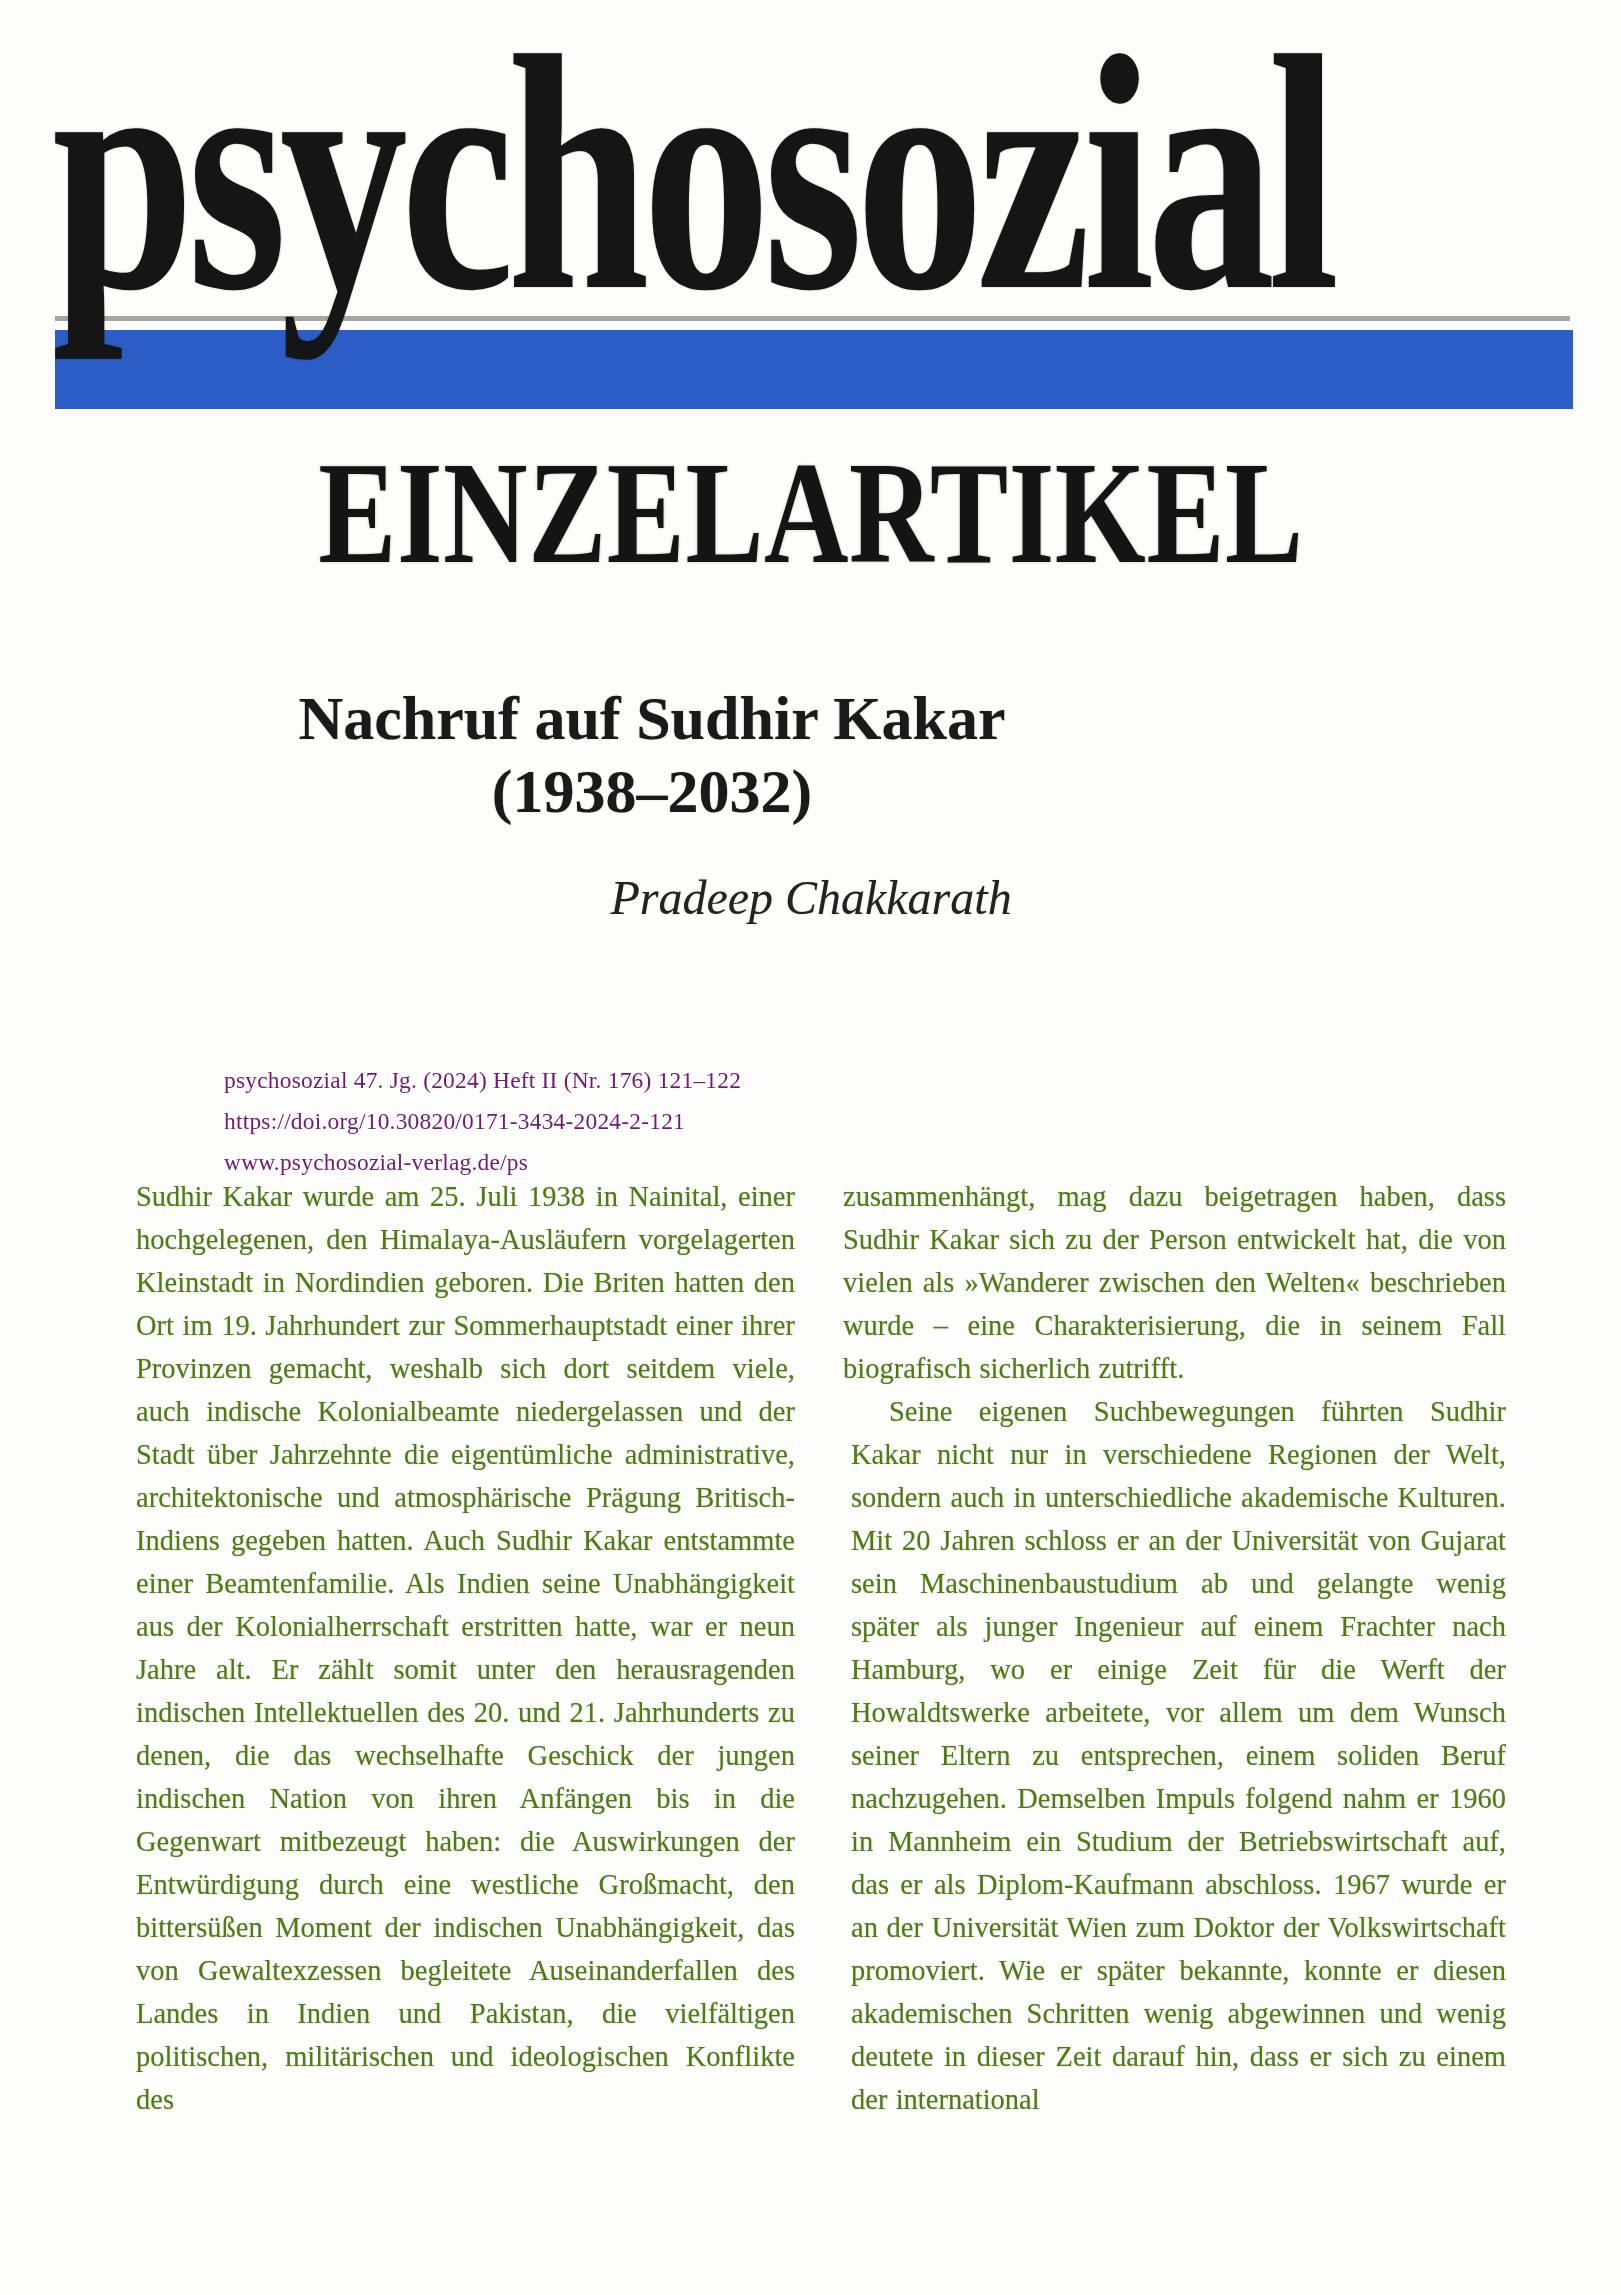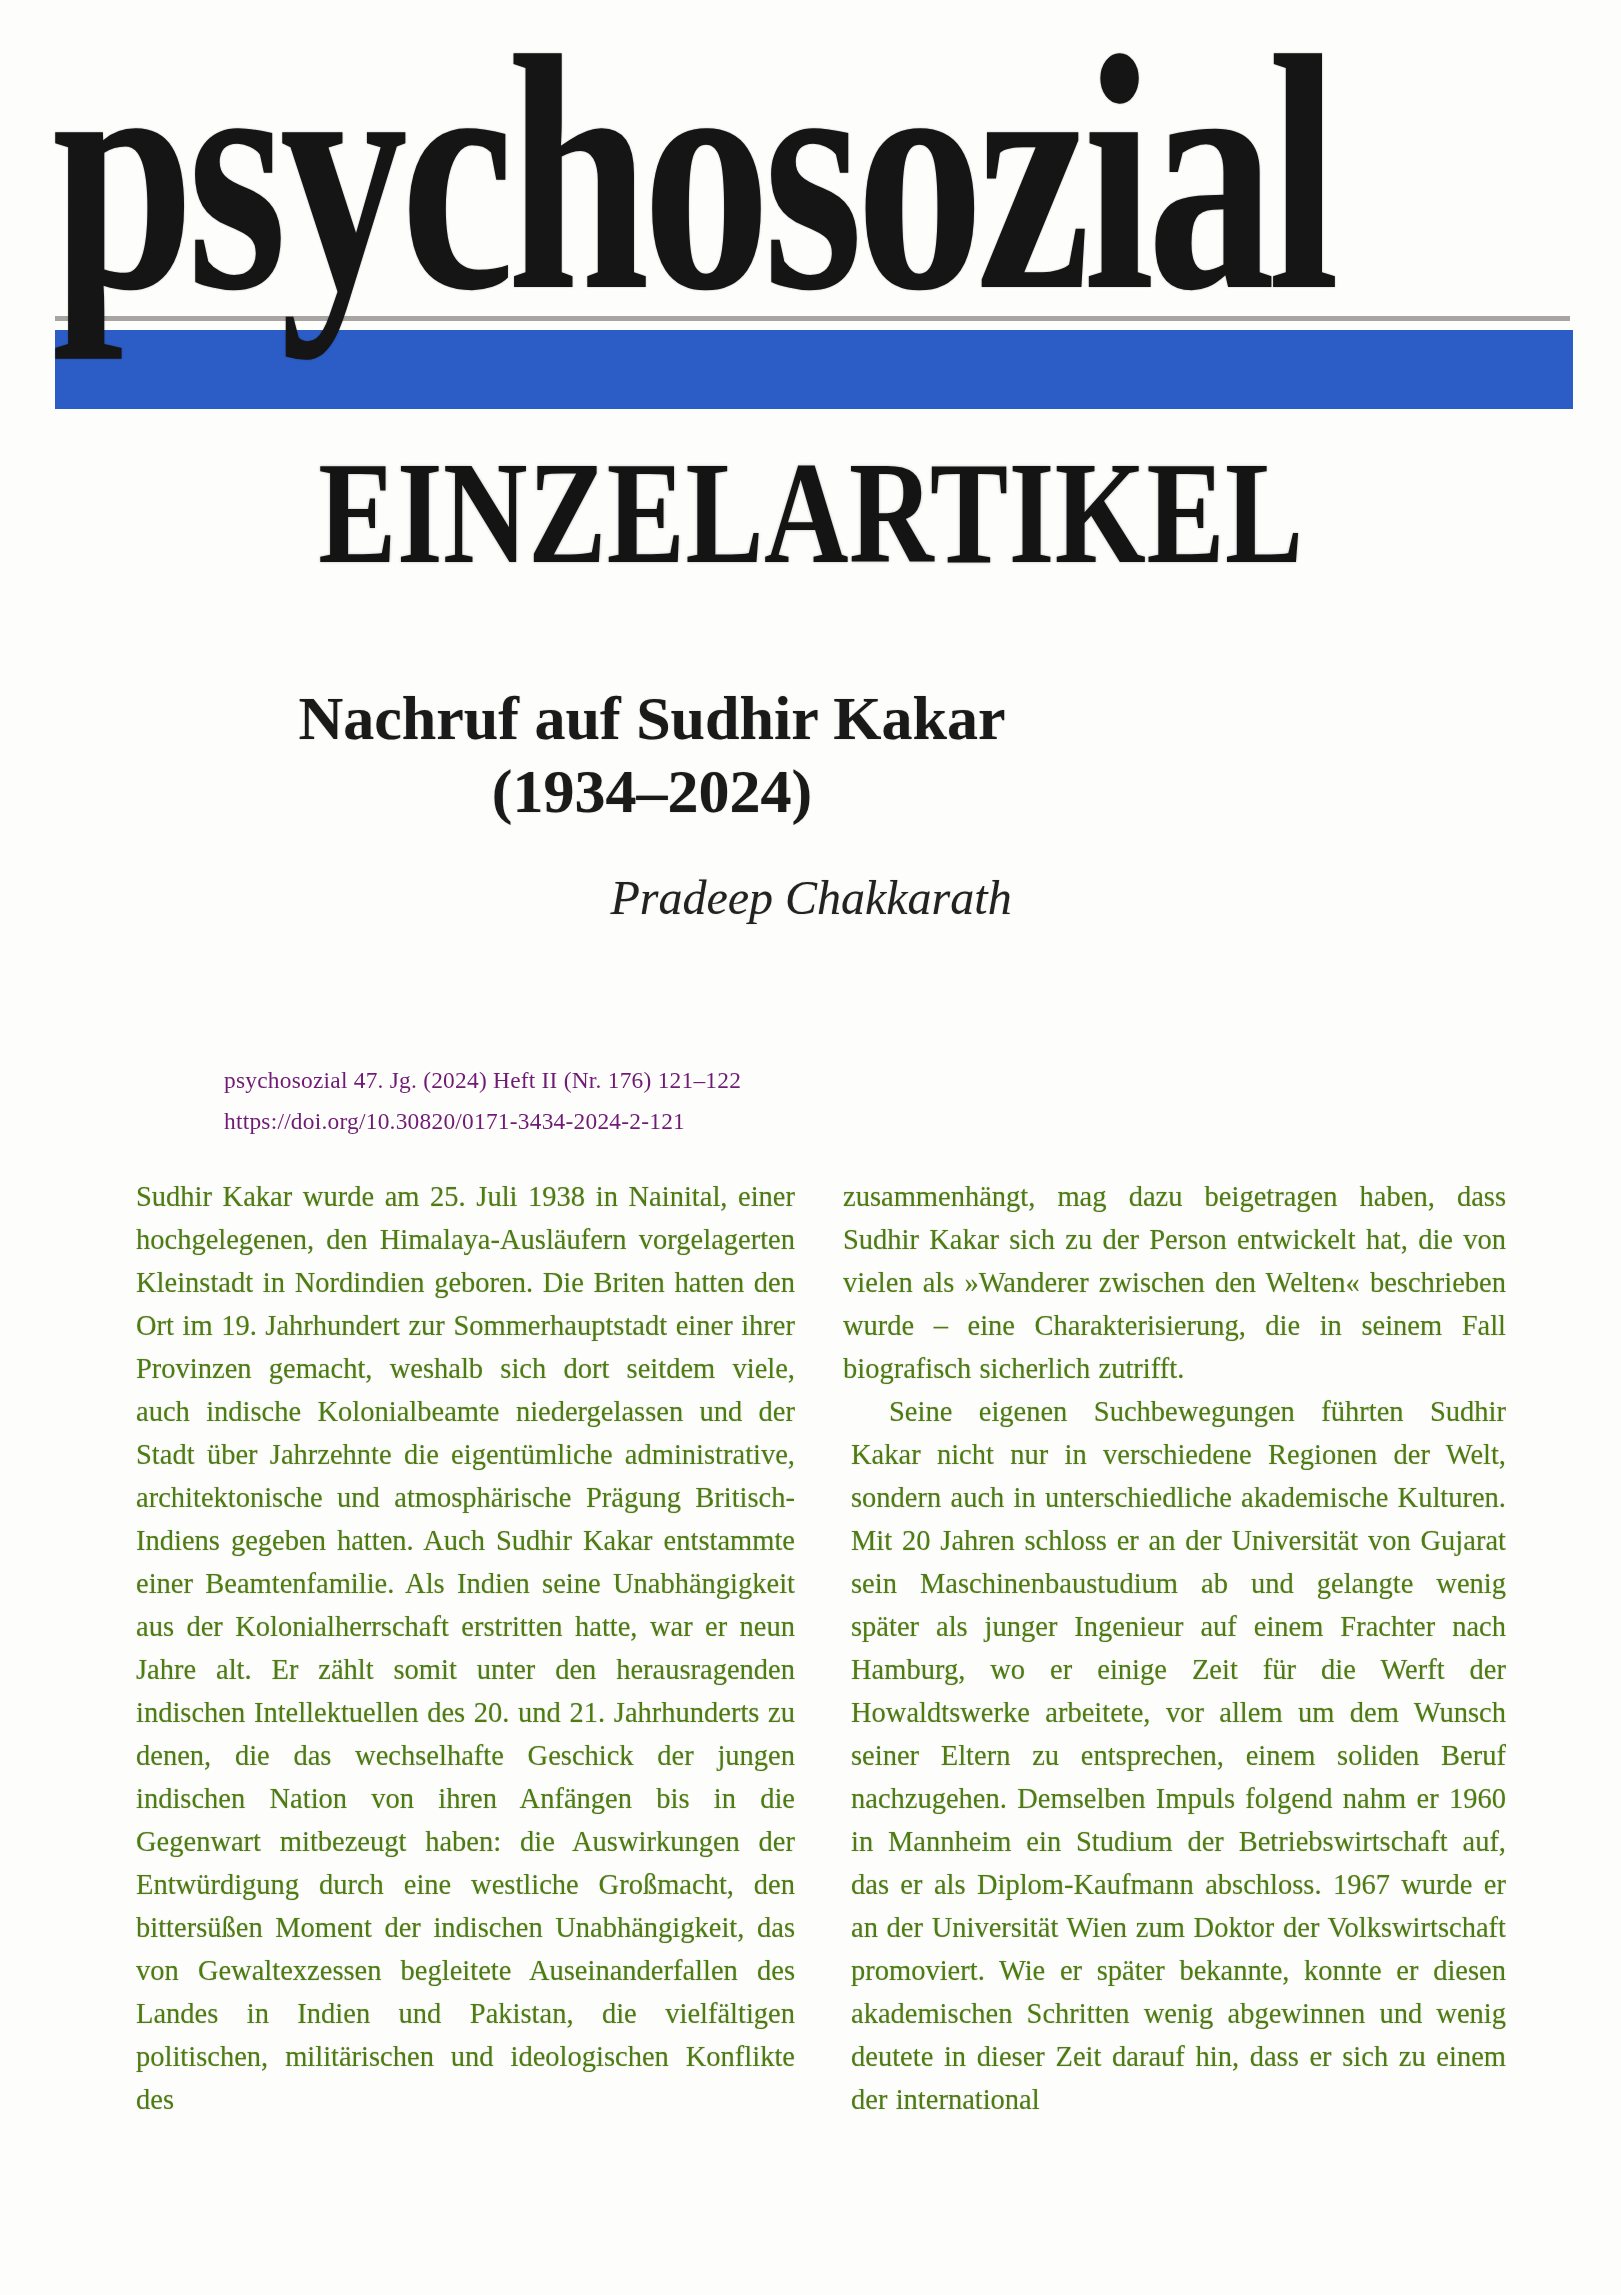--- a/index.html
+++ b/index.html
@@ -135,28 +135,29 @@
   <div class="logo">psychosozial</div>
 
   <div class="masthead-rule"></div>
 
   <div class="masthead-bar"></div>
 
   <h1 class="section-heading">EINZELARTIKEL</h1>
 
   <h2 class="article-title">
     <span>Nachruf auf Sudhir Kakar</span><br>
-    <span>(1934–2024)</span>
+    <span>(1938–2032)</span>
   </h2>
 
   <div class="author-byline">Pradeep Chakkarath</div>
 
   <div class="citation-block">
     <div>psychosozial 47. Jg. (2024) Heft II (Nr. 176) 121–122</div>
     <div>https://doi.org/10.30820/0171-3434-2024-2-121</div>
+    <div>www.psychosozial-verlag.de/ps</div>
   </div>
 
   <div class="column column-left">
     <p>Sudhir Kakar wurde am 25. Juli 1938 in Nainital, einer hochgelegenen, den Himalaya-Ausläufern vorgelagerten Kleinstadt in Nordindien geboren. Die Briten hatten den Ort im 19. Jahrhundert zur Sommerhauptstadt einer ihrer Provinzen gemacht, weshalb sich dort seitdem viele, auch indische Kolonialbeamte niedergelassen und der Stadt über Jahrzehnte die eigentümliche administrative, architektonische und atmosphärische Prägung Britisch-Indiens gegeben hatten. Auch Sudhir Kakar entstammte einer Beamtenfamilie. Als Indien seine Unabhängigkeit aus der Kolonialherrschaft erstritten hatte, war er neun Jahre alt. Er zählt somit unter den herausragenden indischen Intellektuellen des 20. und 21. Jahrhunderts zu denen, die das wechselhafte Geschick der jungen indischen Nation von ihren Anfängen bis in die Gegenwart mitbezeugt haben: die Auswirkungen der Entwürdigung durch eine westliche Großmacht, den bittersüßen Moment der indischen Unabhängigkeit, das von Gewaltexzessen begleitete Auseinanderfallen des Landes in Indien und Pakistan, die vielfältigen politischen, militärischen und ideologischen Konflikte des</p>
   </div>
 
   <div class="column column-right">
     <p>zusammenhängt, mag dazu beigetragen haben, dass Sudhir Kakar sich zu der Person entwickelt hat, die von vielen als »Wanderer zwischen den Welten« beschrieben wurde – eine Charakterisierung, die in seinem Fall biografisch sicherlich zutrifft.</p>
     <p class="indented">Seine eigenen Suchbewegungen führten Sudhir Kakar nicht nur in verschiedene Regionen der Welt, sondern auch in unterschiedliche akademische Kulturen. Mit 20 Jahren schloss er an der Universität von Gujarat sein Maschinenbaustudium ab und gelangte wenig später als junger Ingenieur auf einem Frachter nach Hamburg, wo er einige Zeit für die Werft der Howaldtswerke arbeitete, vor allem um dem Wunsch seiner Eltern zu entsprechen, einem soliden Beruf nachzugehen. Demselben Impuls folgend nahm er 1960 in Mannheim ein Studium der Betriebswirtschaft auf, das er als Diplom-Kaufmann abschloss. 1967 wurde er an der Universität Wien zum Doktor der Volkswirtschaft promoviert. Wie er später bekannte, konnte er diesen akademischen Schritten wenig abgewinnen und wenig deutete in dieser Zeit darauf hin, dass er sich zu einem der international</p>
   </div>

